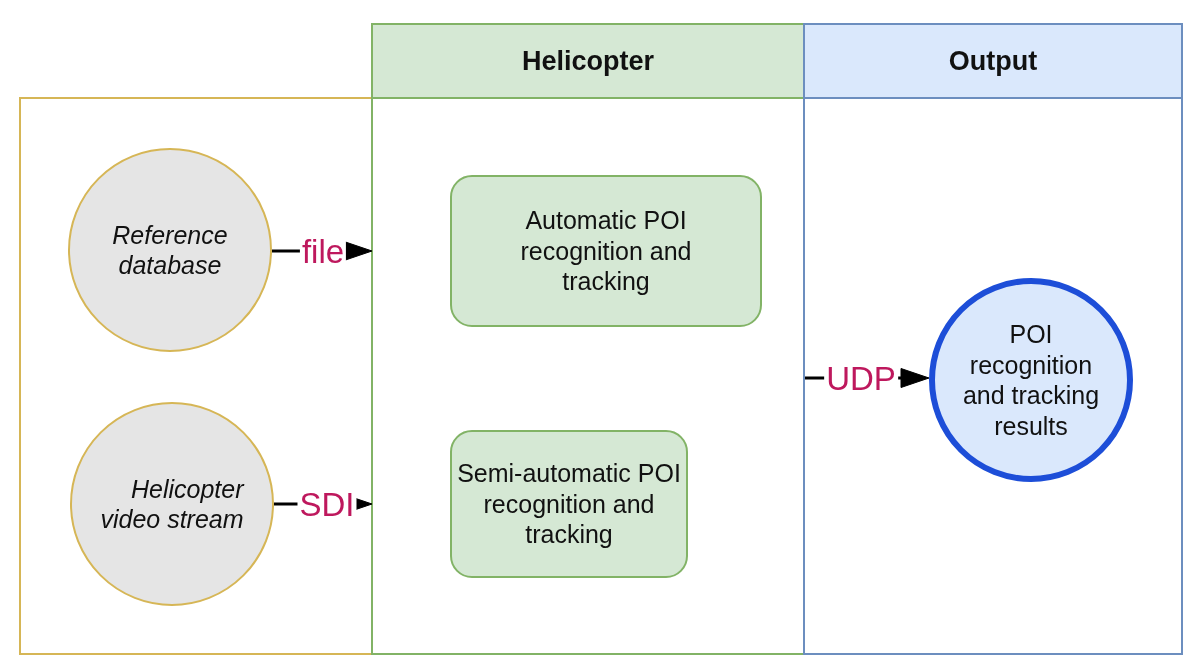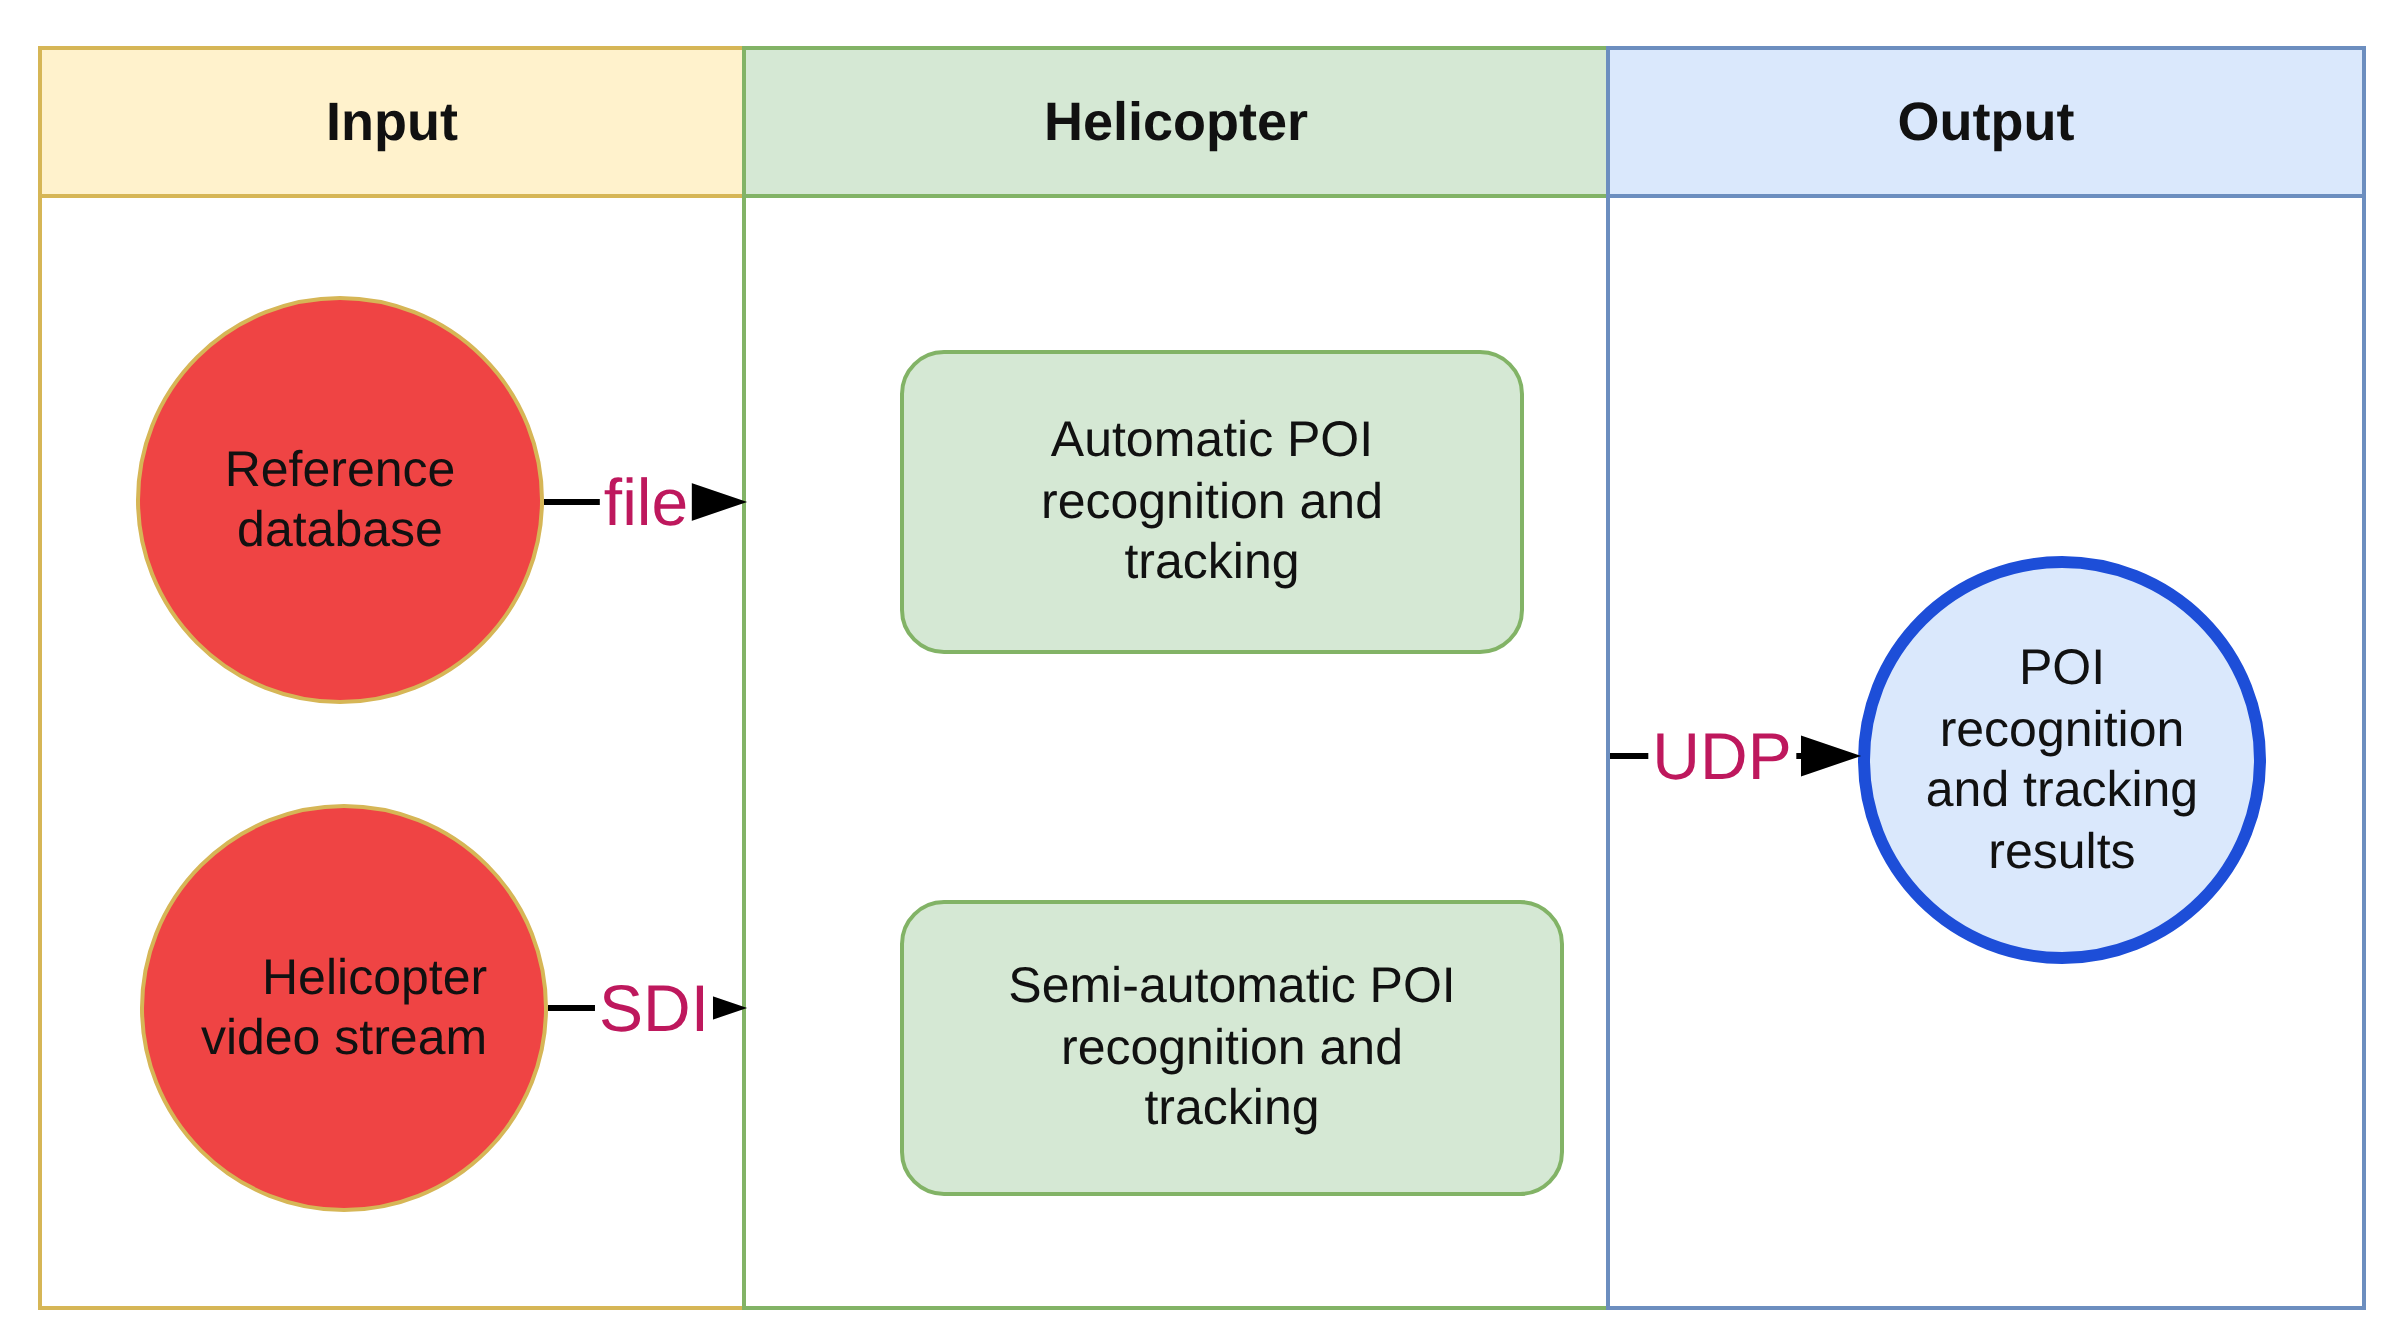--- a/index.html
+++ b/index.html
@@ -48,28 +48,28 @@
     text-align: center;
     font-size: 25px;
     line-height: 1.22;
     color: #111111;
     z-index: 5;
   }
   .node-label { white-space: pre-line; }
   .circle { border-radius: 50%; }
   .rounded { border-radius: 22px; }
 
-  .node-yellow { background: #ef4444; border: 2px solid #D6B656; }
+  .node-yellow { background: #e5e5e5; border: 2px solid #D6B656; font-style: italic; }
   .node-green  { background: #D5E8D4; border: 2px solid #82B366; }
   .node-blue   { background: #DAE8FC; border: 6px solid #1d4ed8; }
 
   .node-ref    { left: 68px;  top: 148px; width: 204px; height: 204px; }
   .node-heli   { left: 70px;  top: 402px; width: 204px; height: 204px; text-align: right; }
   .node-auto   { left: 450px; top: 175px; width: 312px; height: 152px; }
-  .node-semi   { left: 450px; top: 430px; width: 332px; height: 148px; margin-top: 20px; }
+  .node-semi   { left: 450px; top: 430px; width: 238px; height: 148px; }
   .node-result { left: 929px; top: 278px; width: 204px; height: 204px; }
 
   
   .arrows {
     position: absolute;
     left: 0; top: 0;
     z-index: 6;
     pointer-events: none;
   }
   .arrows line { stroke: #000000; stroke-width: 3; }
@@ -88,23 +88,20 @@
   }
   .lbl-file { left: 323px; top: 251px; }
   .lbl-sdi  { left: 327px; top: 504px; }
   .lbl-udp  { left: 861px; top: 378px; }
 </style>
 </head>
 <body>
 
 <div class="canvas">
 
-  <div class="cell col-header input-header">
-    <span>Input</span>
-  </div>
   <div class="cell col-header processing-header">
     <span>Helicopter</span>
   </div>
   <div class="cell col-header output-header">
     <span>Output</span>
   </div>
 
   <div class="cell col-body input-body"></div>
   <div class="cell col-body processing-body"></div>
   <div class="cell col-body output-body"></div>

